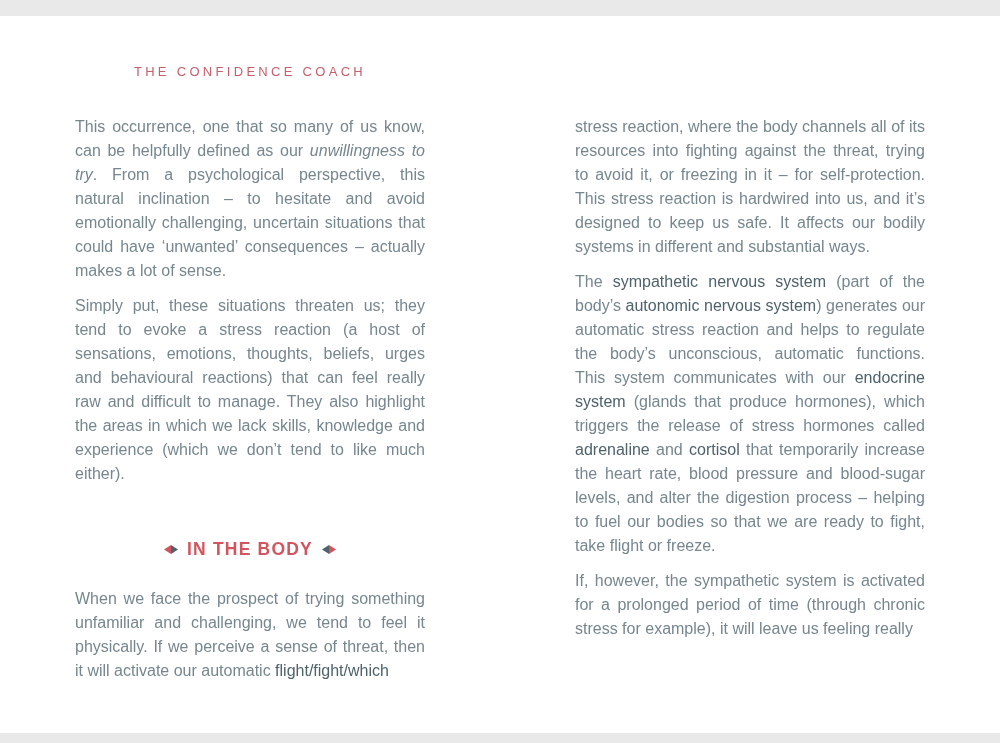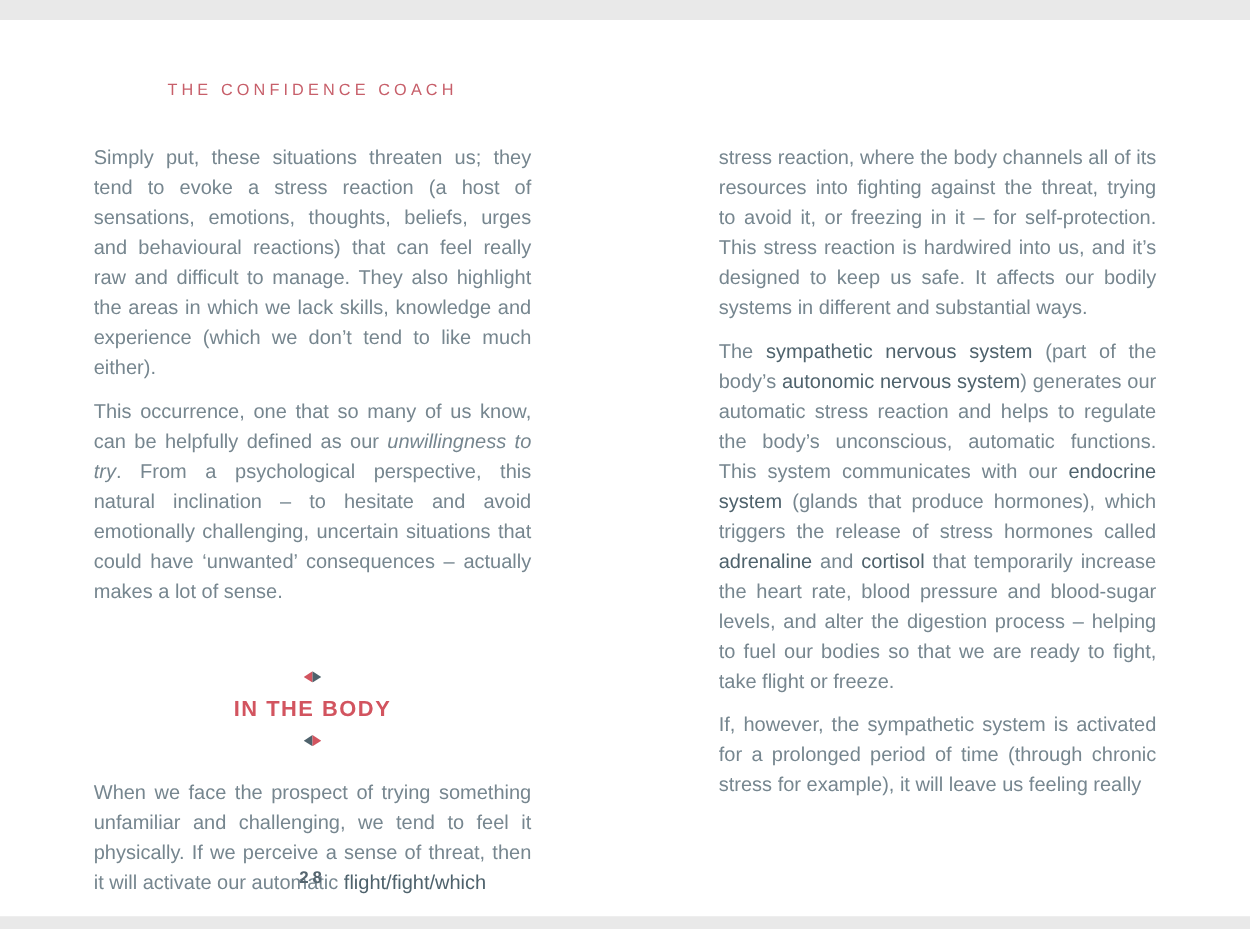--- a/index.html
+++ b/index.html
@@ -44,21 +44,20 @@
   .seg-bold   { font-weight:400; color:var(--bold-text); }
   .seg-italic { font-style:italic; }
   .section-heading {
     display:flex; align-items:center; justify-content:center;
     gap:9px;
     margin:51px 0 26px 0;
     color:var(--heading-red);
     font-size:17.5px; font-weight:700;
     letter-spacing:1.2px;
     text-align:center;
-    flex-direction:column;
   }
   .diamond { display:inline-flex; align-items:center; }
   .diamond svg { display:block; }
   .half-red  { fill:var(--heading-red); }
   .half-dark { fill:var(--bold-text); }
   .page-num {
     position:absolute; top:678px; left:0; width:100%;
     text-align:center;
     font-size:13.5px; font-weight:700;
     letter-spacing:3px;
@@ -68,43 +67,42 @@
 </style>
 </head>
 <body>
 
 <div class="stage">
 
   <section class="page page-left">
     <header class="running-head red">THE CONFIDENCE COACH</header>
 
     <div class="body-text">
+      <p><span>This occurrence, one that so many of us know, can be helpfully defined as our </span><span class="seg-italic">unwillingness to try</span><span>. From a psychological perspective, this natural inclination – to hesitate and avoid emotionally challenging, uncertain situations that could have ‘unwanted’ consequences – actually makes a lot of sense.</span></p>
       <p><span>Simply put, these situations threaten us; they tend to evoke a stress reaction (a host of sensations, emotions, thoughts, beliefs, urges and behavioural reactions) that can feel really raw and difficult to manage. They also highlight the areas in which we lack skills, knowledge and experience (which we don’t tend to like much either).</span></p>
-      <p><span>This occurrence, one that so many of us know, can be helpfully defined as our </span><span class="seg-italic">unwillingness to try</span><span>. From a psychological perspective, this natural inclination – to hesitate and avoid emotionally challenging, uncertain situations that could have ‘unwanted’ consequences – actually makes a lot of sense.</span></p>
 
       <h2 class="section-heading">
         <span class="diamond">
           <svg width="14" height="9" viewBox="0 0 14 9" aria-hidden="true">
             <polygon class="half-red" points="0,4.5 7,0 7,9"></polygon>
             <polygon class="half-dark" points="7,0 14,4.5 7,9"></polygon>
           </svg>
         </span>
         <span>IN THE BODY</span>
         <span class="diamond">
           <svg width="14" height="9" viewBox="0 0 14 9" aria-hidden="true">
             <polygon class="half-dark" points="0,4.5 7,0 7,9"></polygon>
             <polygon class="half-red" points="7,0 14,4.5 7,9"></polygon>
           </svg>
         </span>
       </h2>
 
       <p><span>When we face the prospect of trying something unfamiliar and challenging, we tend to feel it physically. If we perceive a sense of threat, then it will activate our automatic </span><span class="seg-bold">flight/fight/which</span></p>
     </div>
 
-    <footer class="page-num dark">28</footer>
   </section>
 
   <section class="page page-right">
 
     <div class="body-text">
       <p><span>stress reaction, where the body channels all of its resources into fighting against the threat, trying to avoid it, or freezing in it – for self-protection. This stress reaction is hardwired into us, and it’s designed to keep us safe. It affects our bodily systems in different and substantial ways.</span></p>
       <p><span>The </span><span class="seg-bold">sympathetic nervous system</span><span> (part of the body’s </span><span class="seg-bold">autonomic nervous system</span><span>) generates our automatic stress reaction and helps to regulate the body’s unconscious, automatic functions. This system communicates with our </span><span class="seg-bold">endocrine system</span><span> (glands that produce hormones), which triggers the release of stress hormones called </span><span class="seg-bold">adrenaline</span><span> and </span><span class="seg-bold">cortisol</span><span> that temporarily increase the heart rate, blood pressure and blood-sugar levels, and alter the digestion process – helping to fuel our bodies so that we are ready to fight, take flight or freeze.</span></p>
       <p><span>If, however, the sympathetic system is activated for a prolonged period of time (through chronic stress for example), it will leave us feeling really</span></p>
     </div>
 

